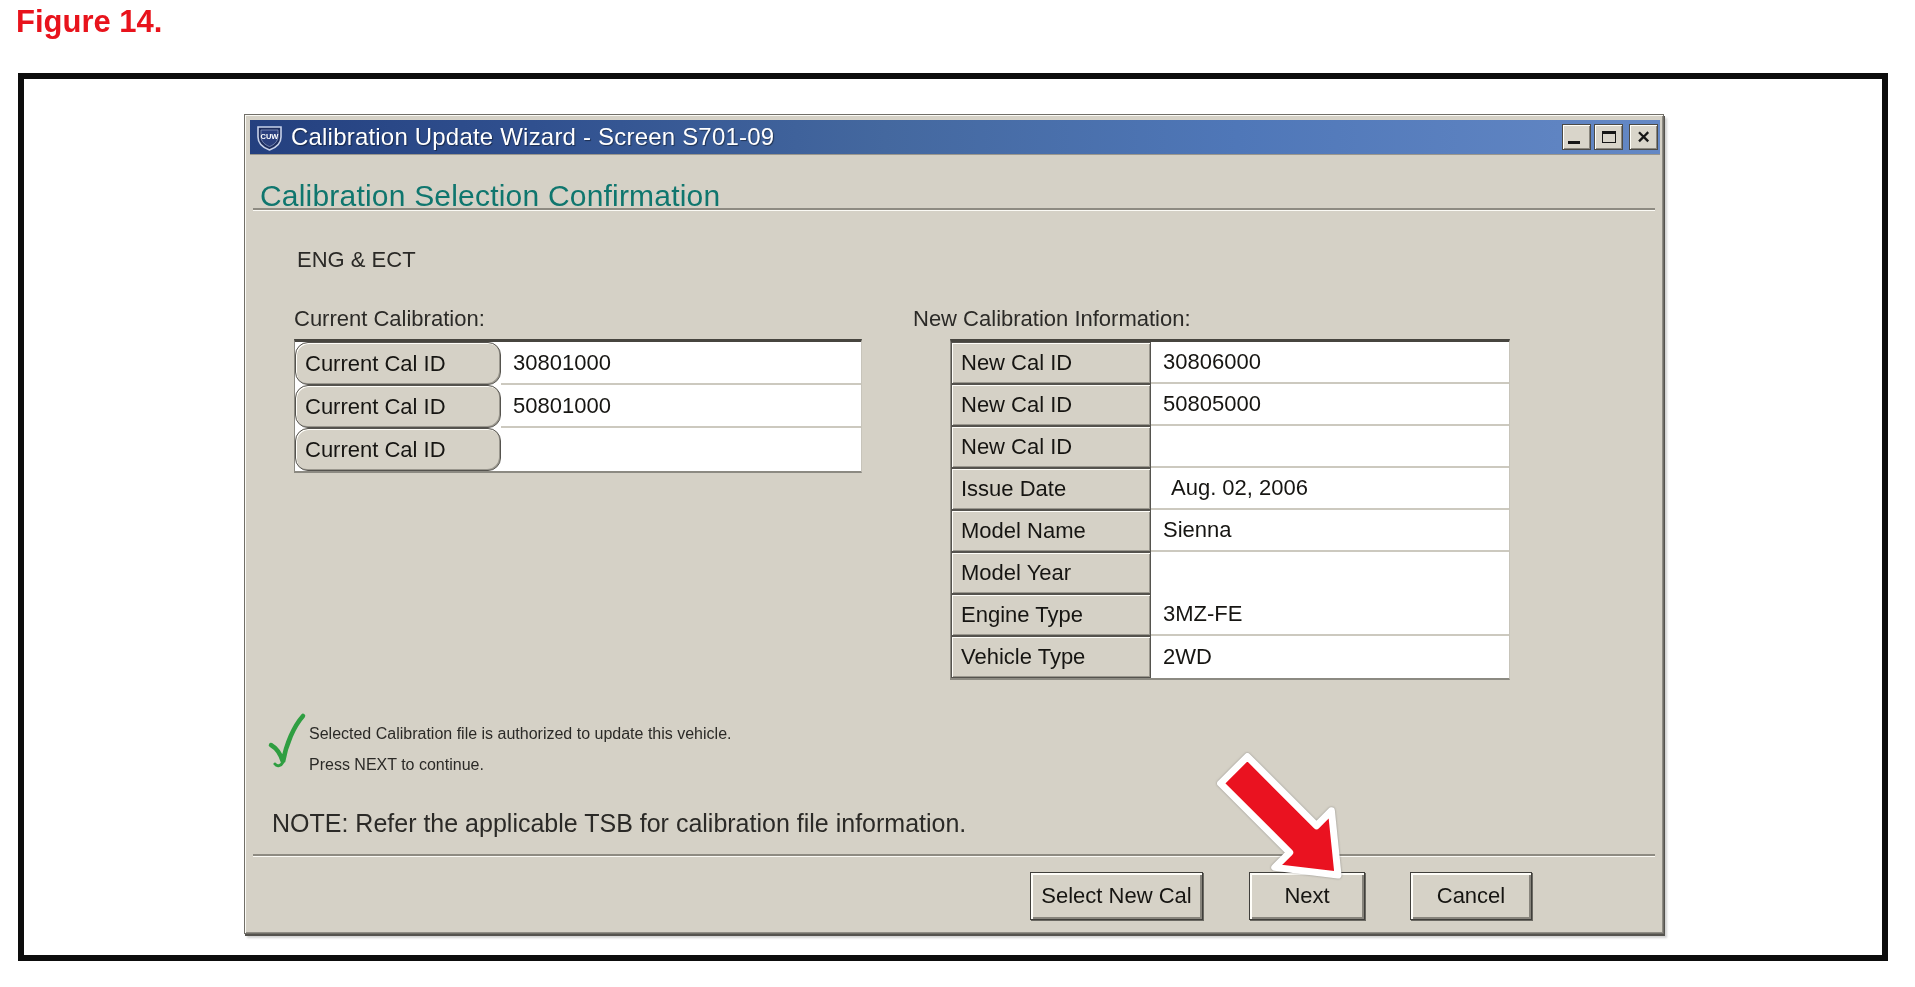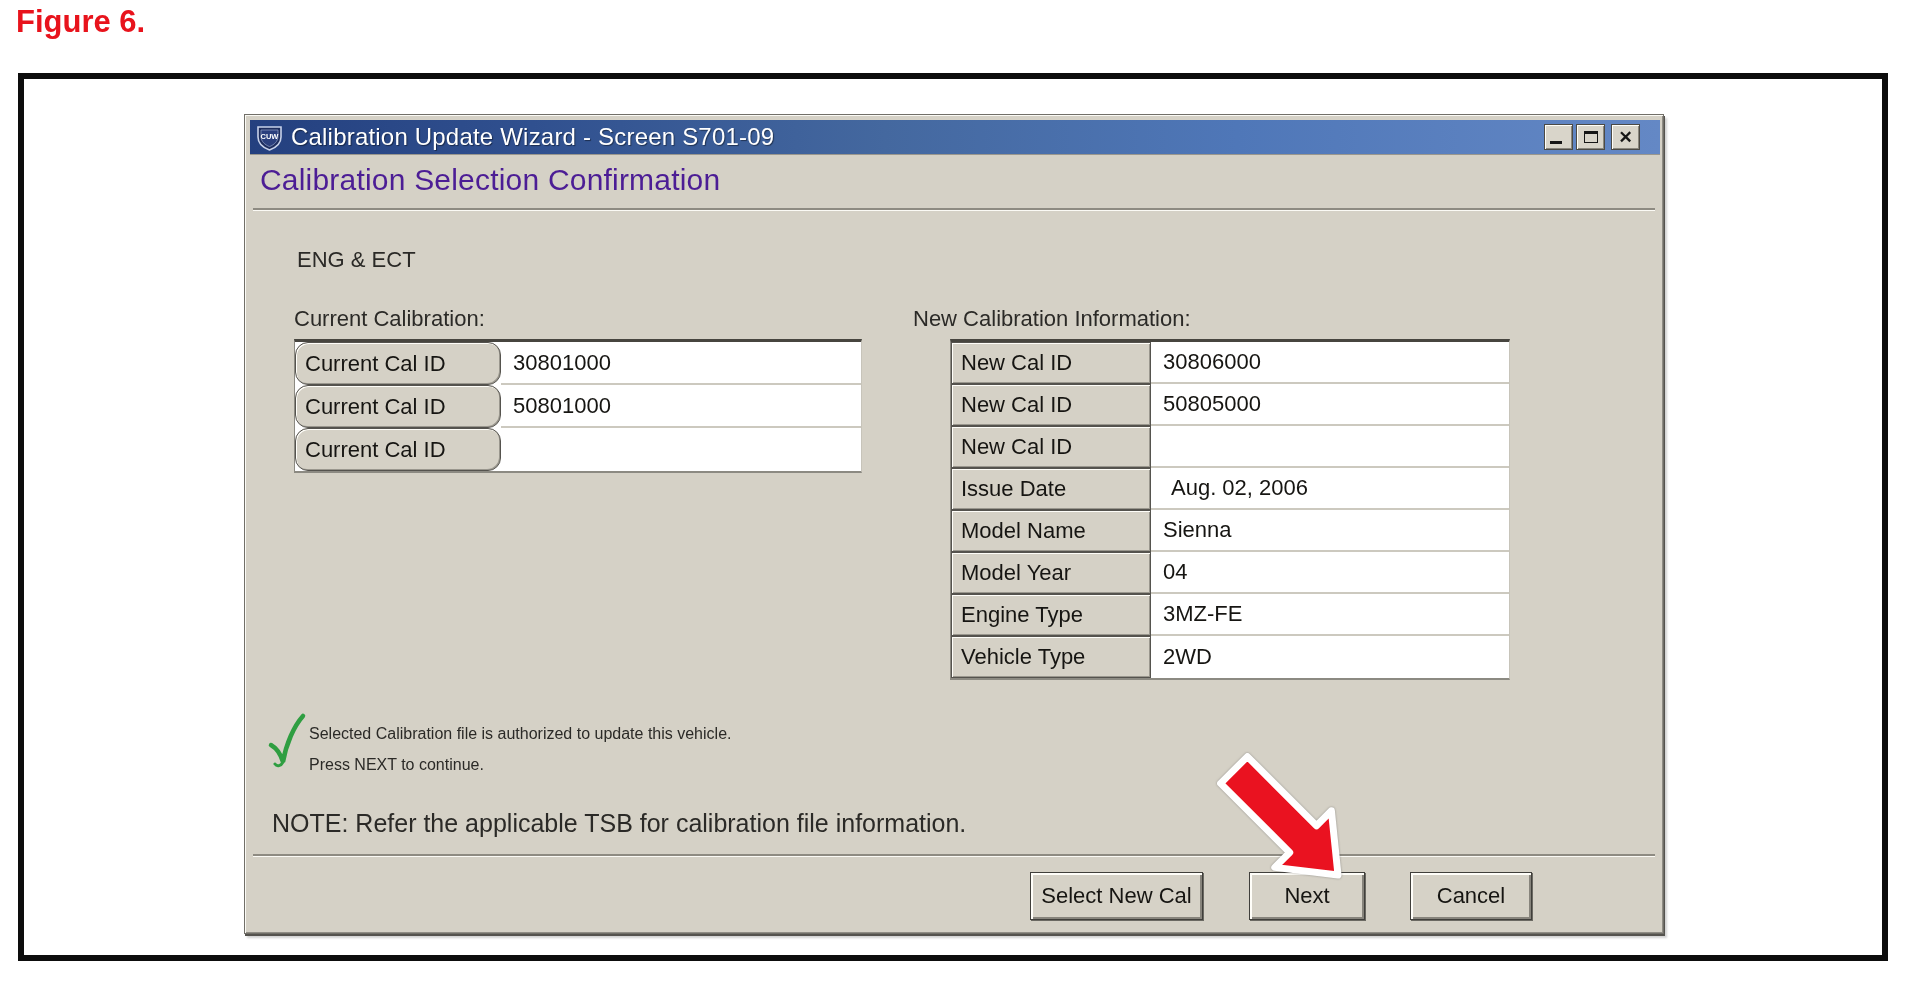--- a/index.html
+++ b/index.html
@@ -23,21 +23,21 @@
     width: 1420px; height: 820px;
     background: #d5d1c6;
     border: 1px solid #716f68;
     box-shadow: inset 1px 1px 0 #fbfaf5, inset -1px -1px 0 #908d85,
                 1px 2px 0 #55534e, 3px 4px 2px rgba(0,0,0,0.18);
   }
 
   .titlebar {
     position: absolute; left: 5px; top: 5px; width: 1410px; height: 35px;
     background: linear-gradient(90deg, #24407f 0%, #30508f 20%, #44689f 45%, #4f77b8 70%, #6488c5 100%);
-    display: flex; align-items: center; padding: 0 20px 0 6px;
+    display: flex; align-items: center; padding: 0 2px 0 6px;
     border-bottom: 1px solid #9a978e;
   }
   .titlebar-icon { width: 27px; height: 27px; flex: 0 0 auto; margin-right: 8px; }
   .titlebar-text {
     color: #ffffff; font-size: 24px; font-weight: normal; letter-spacing: 0.2px;
     flex: 1 1 auto; white-space: nowrap; overflow: hidden;
     text-shadow: 1px 1px 1px rgba(0,0,0,0.45);
   }
   .win-controls { display: flex; gap: 3px; align-items: center; }
   .win-btn {
@@ -46,22 +46,22 @@
     box-shadow: inset 1px 1px 0 #fffef8, inset -1px -1px 0 #8a877e;
     display: flex; align-items: center; justify-content: center;
     position: relative; cursor: default;
   }
   .win-btn.close { margin-left: 3px; font-size: 17px; font-weight: bold; color: #161616; line-height: 1; }
   .glyph-min { position: absolute; left: 5px; bottom: 5px; width: 12px; height: 3px; background: #161616; }
   .glyph-max { width: 14px; height: 12px; border: 1px solid #161616; border-top: 3px solid #161616; background: transparent; }
 
   
   .heading {
-    position: absolute; left: 15px; top: 48px;
-    font-size: 30px; color: #4c1d95; letter-spacing: 0.2px;
+    position: absolute; left: 15px; top: 64px;
+    font-size: 30px; color: #0f766e; letter-spacing: 0.2px;
   }
   .heading-rule {
     position: absolute; left: 8px; right: 8px; top: 93px; height: 3px;
     background: #8e8b82; border-bottom: 1px solid #fbfaf5;
   }
   .section-label { position: absolute; left: 52px; top: 132px; font-size: 22px; }
 
   .table-caption { position: absolute; font-size: 22px; }
   .caption-current { left: 49px; top: 191px; }
   .caption-new { left: 668px; top: 191px; }
@@ -116,21 +116,21 @@
   .btn-select-new-cal { left: 785px; width: 173px; }
   .btn-next { left: 1004px; width: 116px; }
   .btn-cancel { left: 1165px; width: 122px; }
 
   .red-arrow { position: absolute; left: 957px; top: 633px; width: 150px; height: 142px; z-index: 5;
                filter: drop-shadow(0 0 1px rgba(80,80,80,0.5)); }
 </style>
 </head>
 <body>
 
-<div class="figure-label">Figure 6.</div>
+<div class="figure-label">Figure 14.</div>
 
 <div class="figure-frame">
 
   <div class="dialog">
 
     <div class="titlebar">
       <svg class="titlebar-icon" viewBox="0 0 27 27">
         <path d="M2 3 L25 3 L25 13 C25 20 19 24 13.5 26 C8 24 2 20 2 13 Z" fill="#1d2d5e" stroke="#c8d2ea" stroke-width="1.6"></path>
         <path d="M5 6 L22 6 L22 12.5 C22 17.5 18 20.8 13.5 22.6 C9 20.8 5 17.5 5 12.5 Z" fill="#2a3f7d" stroke="#8898c0" stroke-width="0.8"></path>
         <text x="13.5" y="15" font-size="7.5" font-weight="bold" fill="#ffffff" text-anchor="middle" font-family="Liberation Sans, sans-serif">CUW</text>
@@ -187,21 +187,20 @@
       <div class="data-row">
         <div class="cell-label">Issue Date</div>
         <div class="cell-value" style="padding-left:20px">Aug. 02, 2006</div>
       </div>
       <div class="data-row">
         <div class="cell-label">Model Name</div>
         <div class="cell-value">Sienna</div>
       </div>
       <div class="data-row">
         <div class="cell-label">Model Year</div>
-        <div class="cell-value">04</div>
       </div>
       <div class="data-row">
         <div class="cell-label">Engine Type</div>
         <div class="cell-value">3MZ-FE</div>
       </div>
       <div class="data-row">
         <div class="cell-label">Vehicle Type</div>
         <div class="cell-value">2WD</div>
       </div>
     </div>

